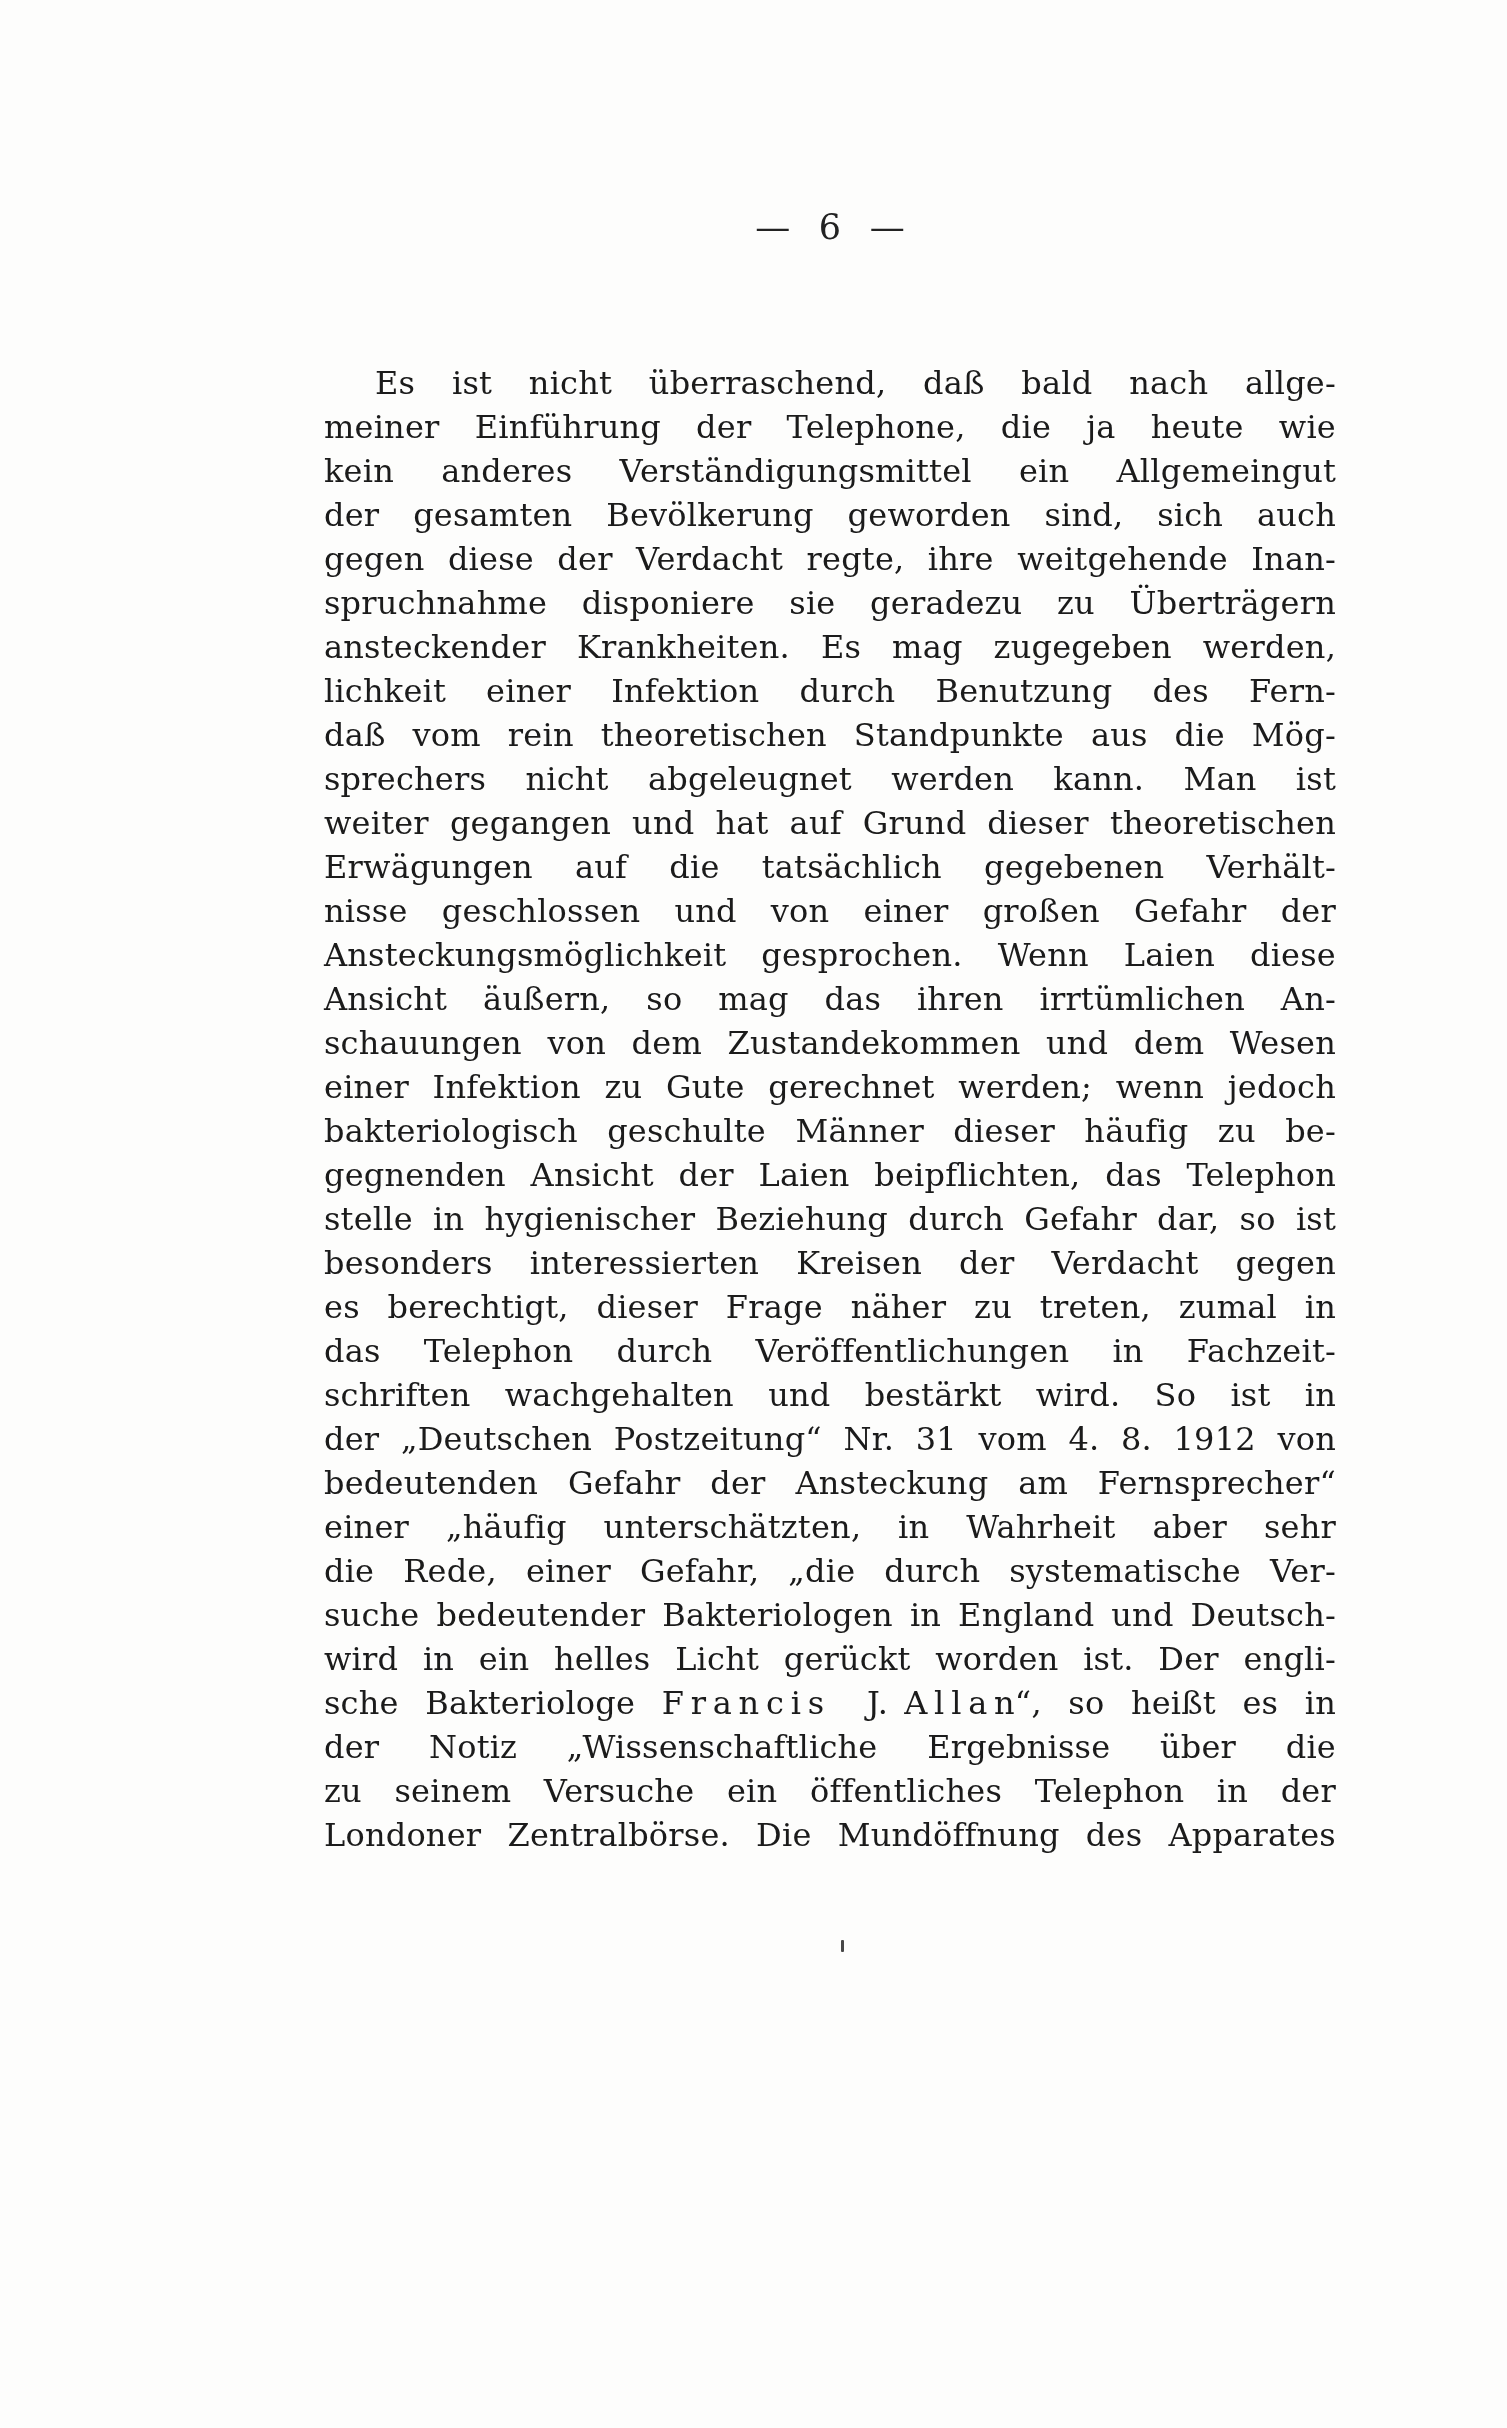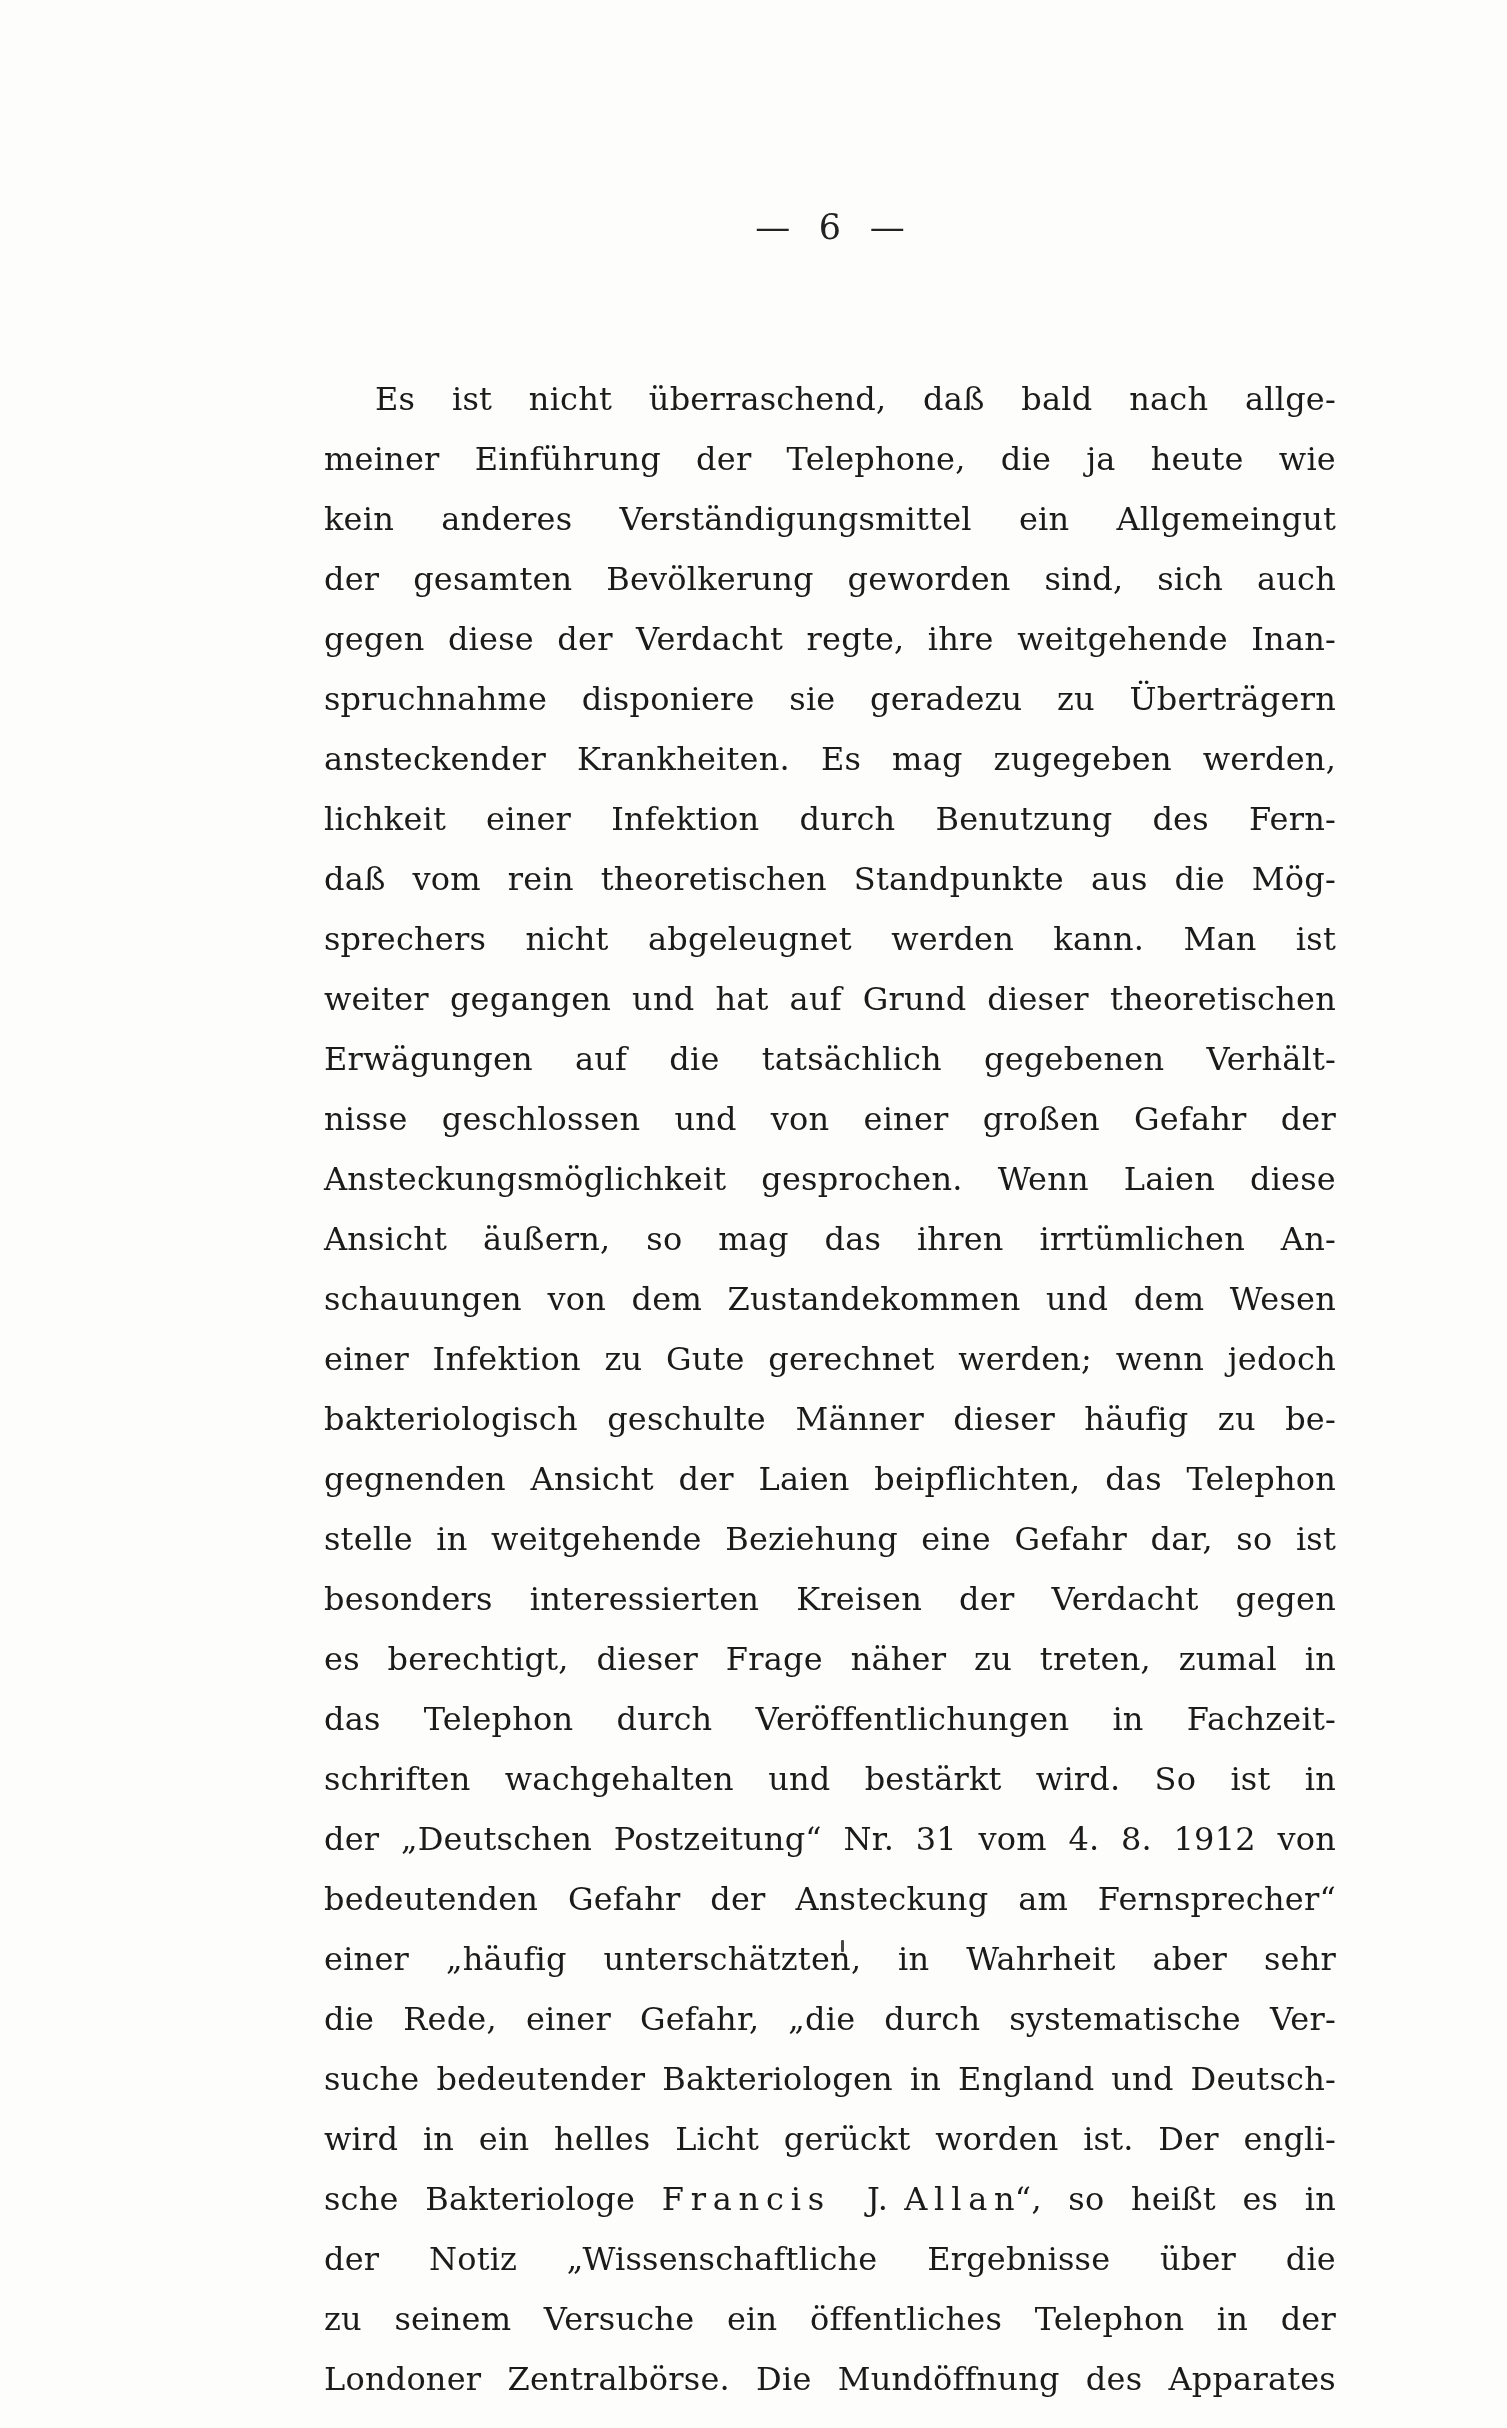--- a/index.html
+++ b/index.html
@@ -39,21 +39,20 @@
     line-height: 44px;
     letter-spacing: 0.2px;
   }
   .tl {
     text-align: justify;
     text-align-last: justify;
     -moz-text-align-last: justify;
     text-justify: inter-word;
     hyphens: none;
     overflow-wrap: normal;
-    margin-top: 16px;
   }
   .tl.indent {
     text-indent: 51px;
   }
   .ink-mark {
     position: absolute;
     left: 841px;
     top: 1940px;
     width: 2.9px;
     height: 12.4px;
@@ -83,21 +82,21 @@
     <div class="tl">sprechers nicht abgeleugnet werden kann. Man ist</div>
     <div class="tl">weiter gegangen und hat auf Grund dieser theoretischen</div>
     <div class="tl">Erwägungen auf die tatsächlich gegebenen Verhält-</div>
     <div class="tl">nisse geschlossen und von einer großen Gefahr der</div>
     <div class="tl">Ansteckungsmöglichkeit gesprochen. Wenn Laien diese</div>
     <div class="tl">Ansicht äußern, so mag das ihren irrtümlichen An-</div>
     <div class="tl">schauungen von dem Zustandekommen und dem Wesen</div>
     <div class="tl">einer Infektion zu Gute gerechnet werden; wenn jedoch</div>
     <div class="tl">bakteriologisch geschulte Männer dieser häufig zu be-</div>
     <div class="tl">gegnenden Ansicht der Laien beipflichten, das Telephon</div>
-    <div class="tl">stelle in weitgehende Beziehung eine Gefahr dar, so ist</div>
+    <div class="tl">stelle in hygienischer Beziehung durch Gefahr dar, so ist</div>
     <div class="tl">besonders interessierten Kreisen der Verdacht gegen</div>
     <div class="tl">es berechtigt, dieser Frage näher zu treten, zumal in</div>
     <div class="tl">das Telephon durch Veröffentlichungen in Fachzeit-</div>
     <div class="tl">schriften wachgehalten und bestärkt wird. So ist in</div>
     <div class="tl">der „Deutschen Postzeitung“ Nr. 31 vom 4. 8. 1912 von</div>
     <div class="tl">bedeutenden Gefahr der Ansteckung am Fernsprecher“</div>
     <div class="tl">einer „häufig unterschätzten, in Wahrheit aber sehr</div>
     <div class="tl">die Rede, einer Gefahr, „die durch systematische Ver-</div>
     <div class="tl">suche bedeutender Bakteriologen in England und Deutsch-</div>
     <div class="tl">wird in ein helles Licht gerückt worden ist. Der engli-</div>

